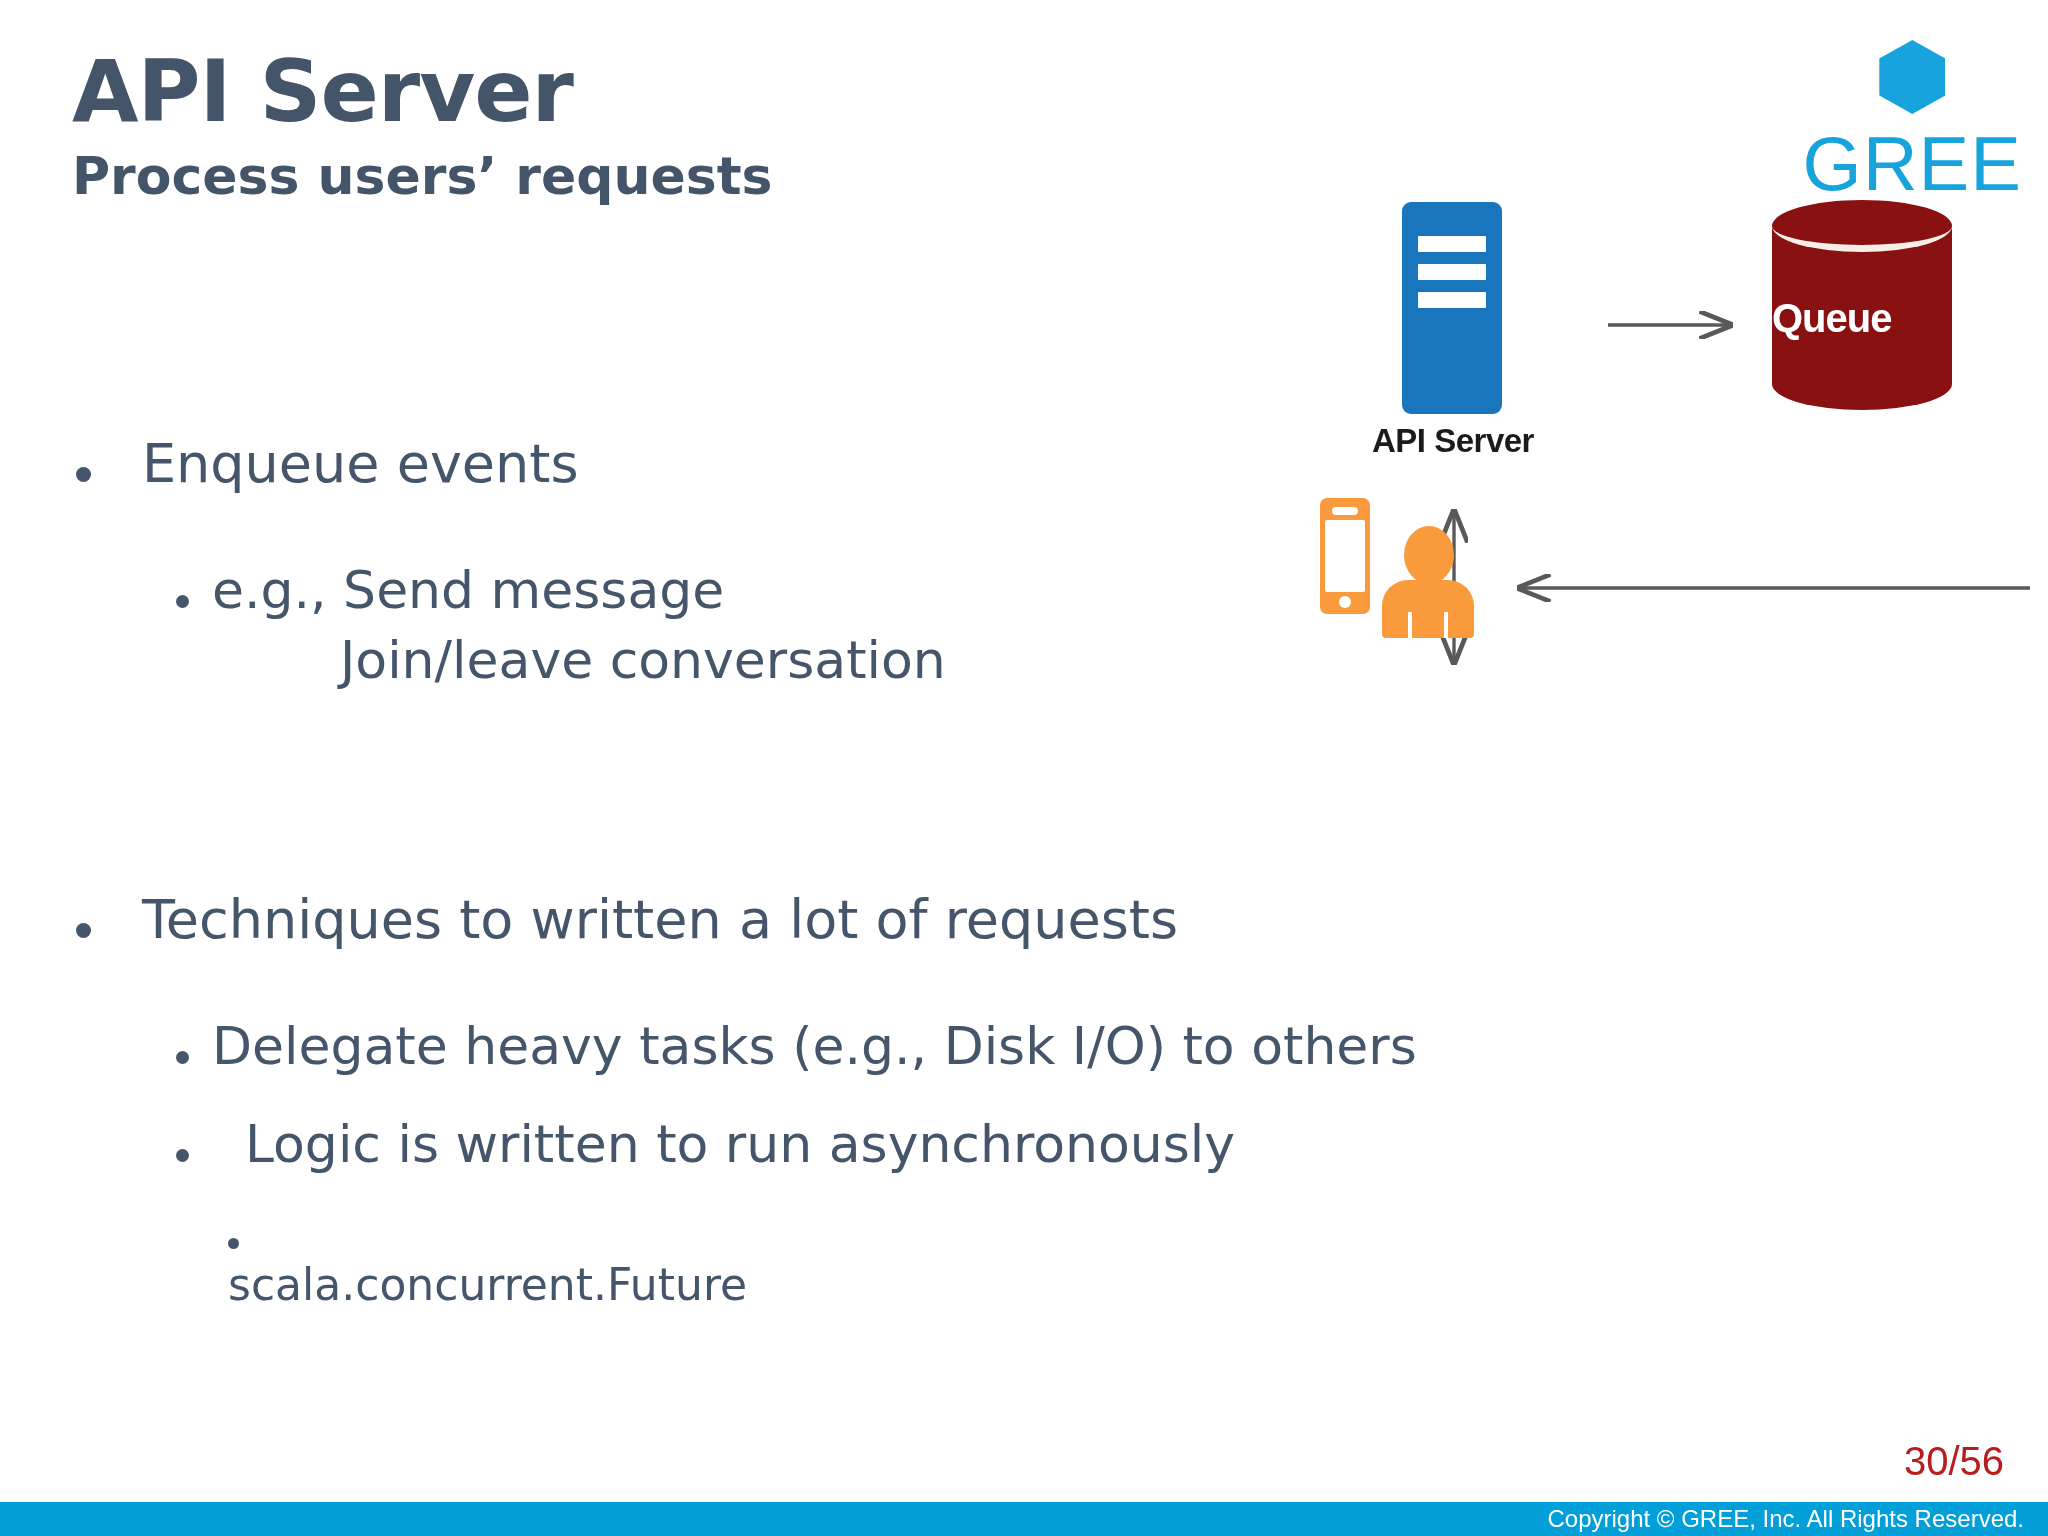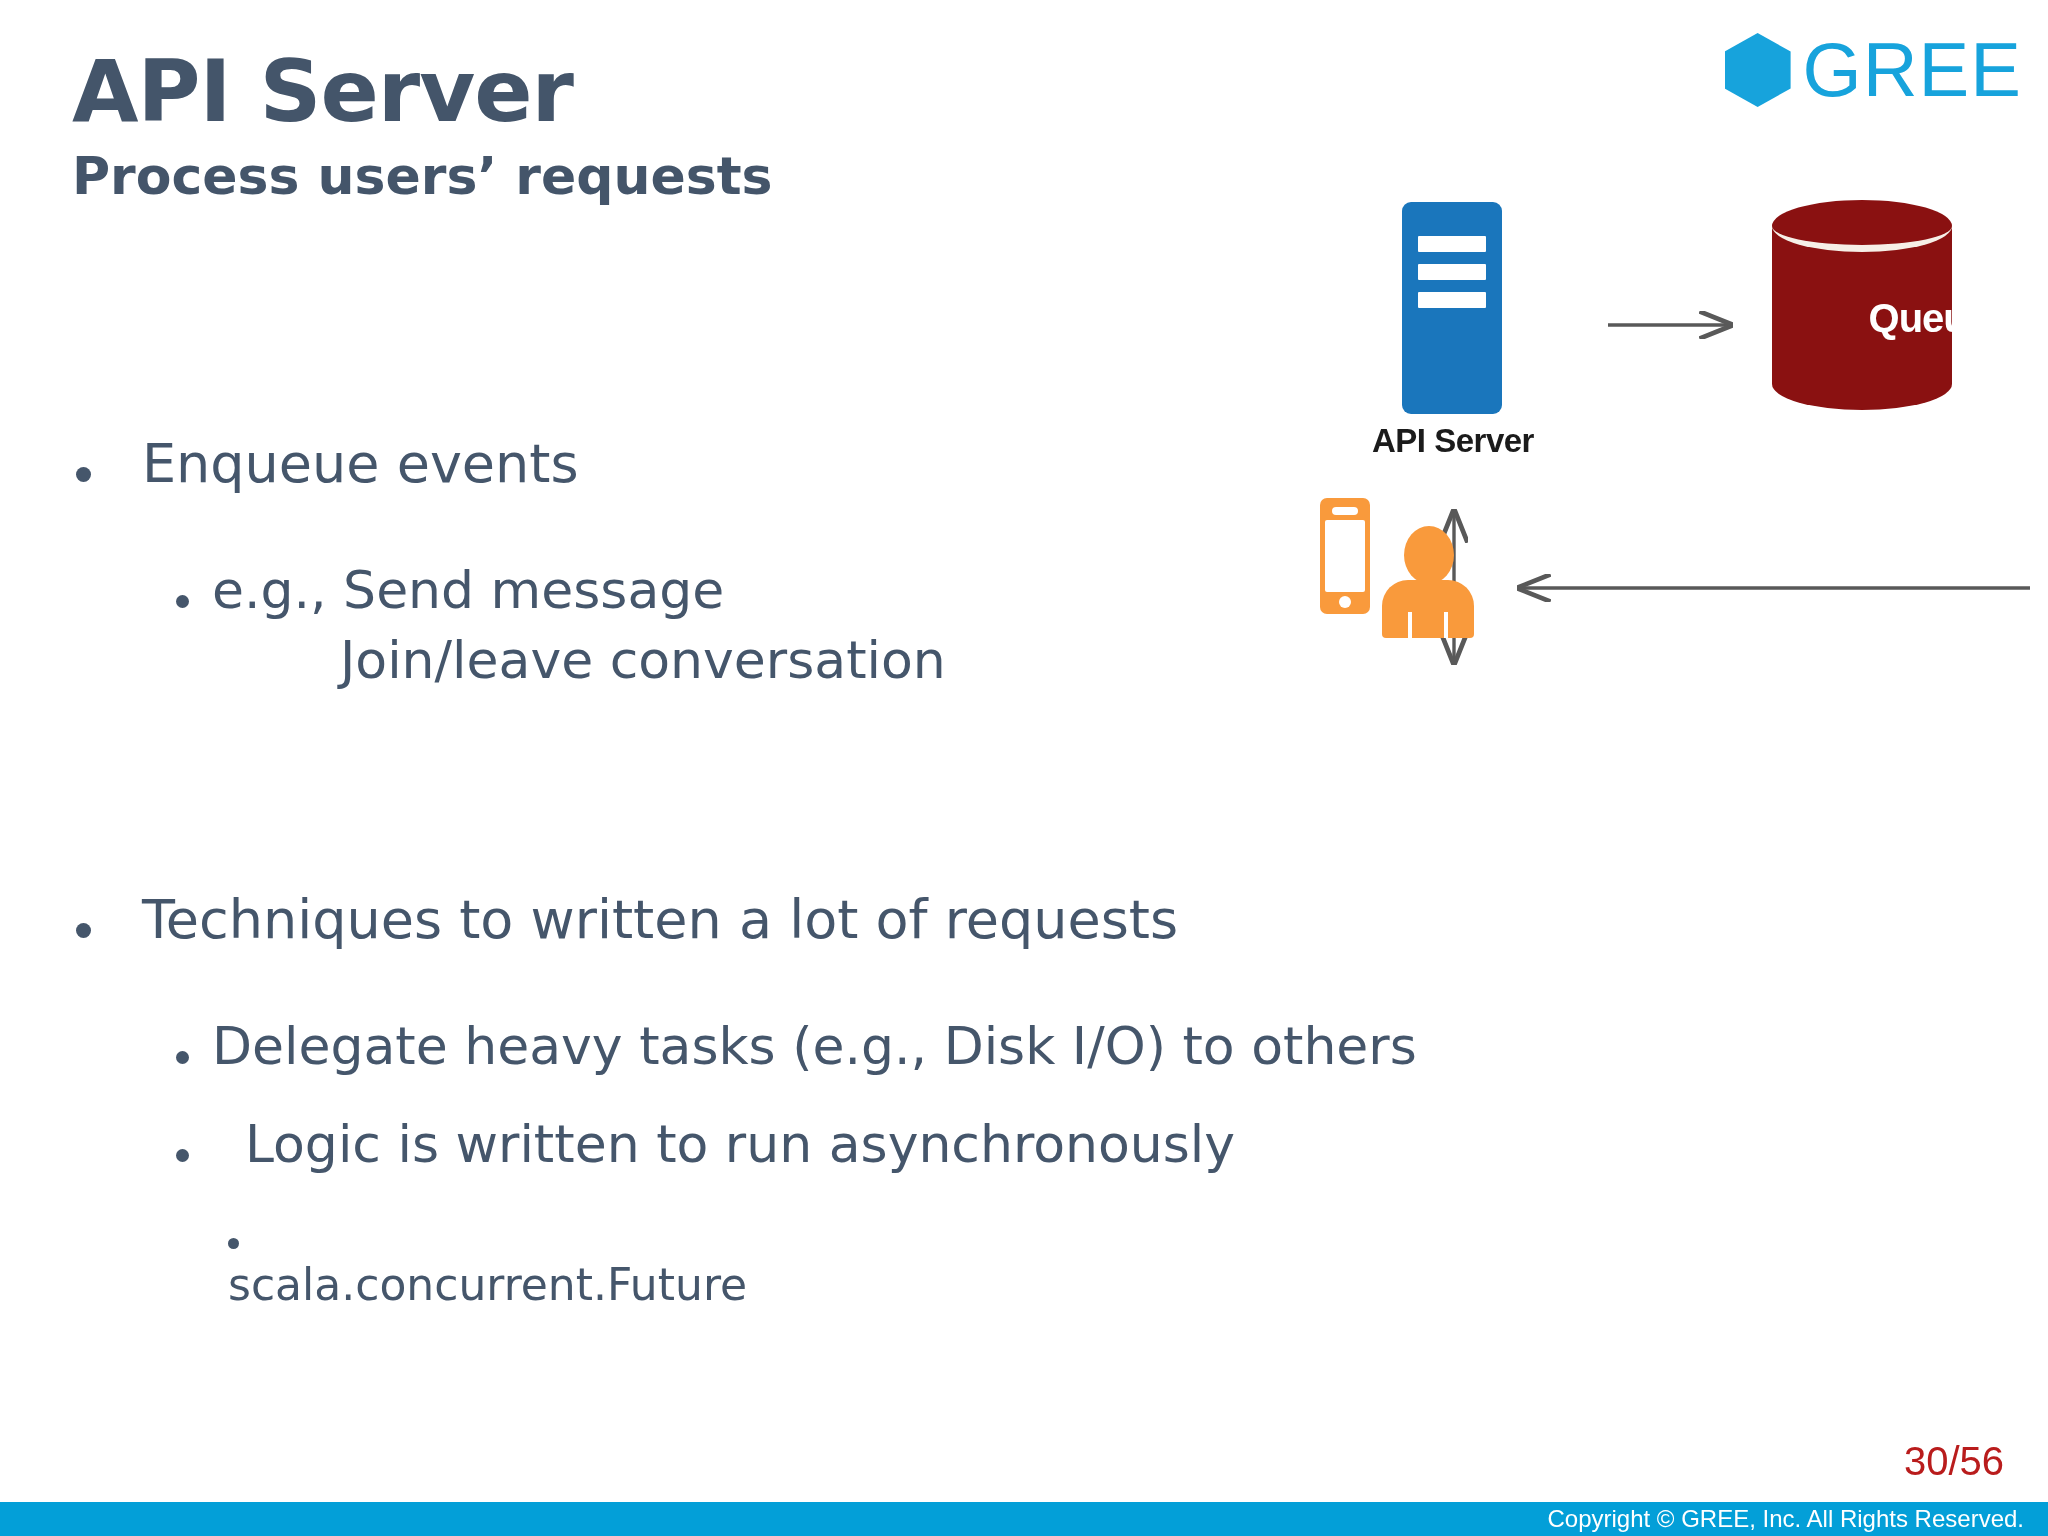--- a/index.html
+++ b/index.html
@@ -21,22 +21,22 @@
   }
   .subtitle{
     position:absolute; left:72px; top:150px;
     font-family:"DejaVu Sans", sans-serif;
     font-weight:bold; font-size:52px; line-height:1.0;
     color:#44556a;
   }
 
   
   .logo{
-    position:absolute; right:26px; top:32px;
-    display:flex; align-items:center; gap:12px;
+    position:absolute; right:26px; top:40px;
+    display:flex; align-items:center; gap:12px;flex-direction:column;
   }
   .logo-hex{
     width:66px; height:74px; background:#17a3dc;
     clip-path:polygon(50% 0%, 100% 25%, 100% 75%, 50% 100%, 0% 75%, 0% 25%);
   }
   .logo-text{
     font-family:"Liberation Sans", sans-serif;
     font-size:76px; font-weight:400; color:#17a3dc;
     letter-spacing:1px; line-height:1;
   }
@@ -101,21 +101,21 @@
   .q-top{
     position:absolute; left:0; top:0; width:180px; height:52px;
     background:#8a1111; border-radius:50%;
     border-bottom:7px solid #f6efe7;
   }
   .q-bottom{
     position:absolute; left:0; top:158px; width:180px; height:52px;
     background:#8a1111; border-radius:50%;
   }
   .q-label{
-    position:absolute; left:0; top:96px; width:216px; text-align:right;
+    position:absolute; left:0; top:96px; width:216px; text-align:left;
     font-family:"Liberation Sans", sans-serif;
     font-weight:bold; font-size:40px; color:#ffffff; z-index:5;
     letter-spacing:-1px;
   }
 
   .phone{
     position:absolute; left:-10px; top:368px;
     width:50px; height:116px; background:#f99a3c; border-radius:7px;
   }
   .phone-screen{

